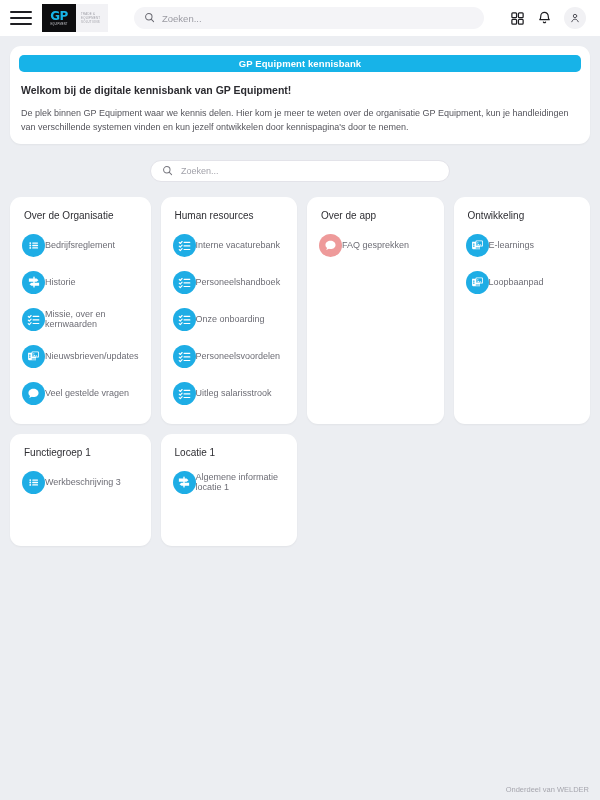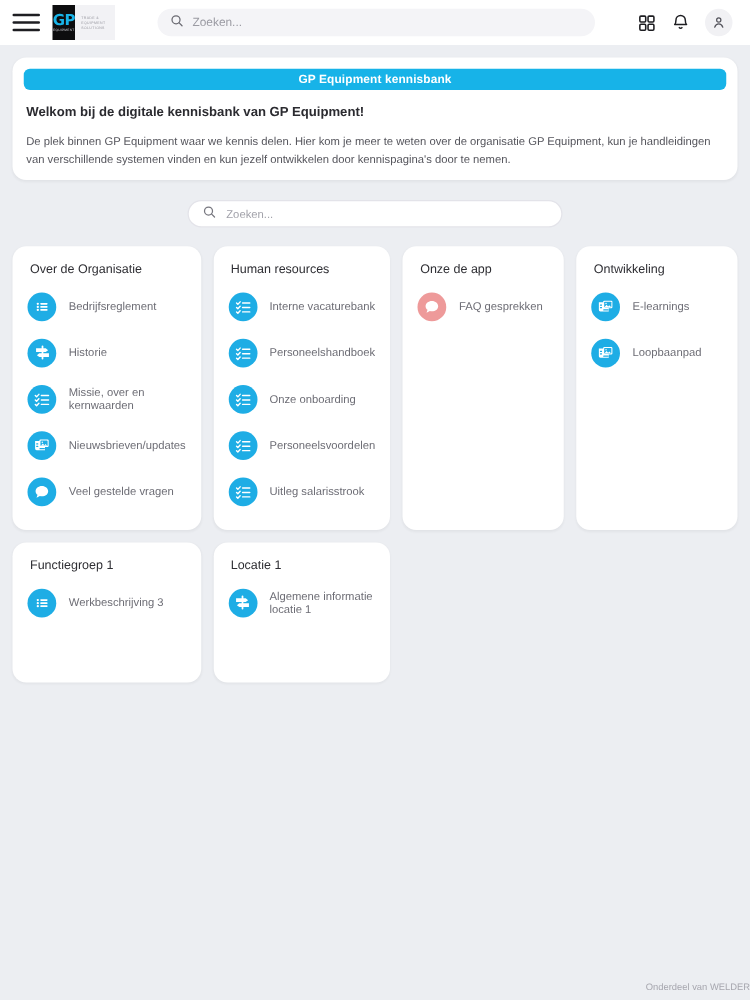--- a/index.html
+++ b/index.html
@@ -31,21 +31,21 @@
     flex: 0 0 auto;
   }
   .hamburger i { display:block; height: 2px; background:#1e1e22; border-radius: 1px; }
 
   .brand {
     display: flex; align-items: center;
     height: 28px;
     flex: 0 0 auto;
   }
   .brand-mark {
-    width: 18px; height: 28px;
+    width: 34px; height: 28px;
     background: #0d0d0f;
     display: flex; flex-direction: column;
     align-items: center; justify-content: center;
   }
   .brand-gp {
     font-size: 12px; font-weight: bold; color: #18b4e9;
     letter-spacing: -0.5px; line-height: 1;
     font-family: "DejaVu Sans", sans-serif;
   }
   .brand-sub {
@@ -152,42 +152,42 @@
     gap: 10px;
   }
   .lcard { padding: 11px 12px 12px 12px; }
   .lcard-title {
     font-size: 10px;
     color: #2e2e33;
     margin: 2px 0 6px 2px;
   }
   .llist { display: flex; flex-direction: column; }
   .litem {
-    display: flex; align-items: center; gap: 10px;
+    display: flex; align-items: center; 
     height: 37px;
     cursor: pointer;
   }
   .lbubble {
     width: 23px; height: 23px;
     border-radius: 50%;
     background: #1eadE5;
     display: flex; align-items: center; justify-content: center;
     flex: 0 0 auto;
   }
   .lbubble.salmon { background: #ee9a9a; }
   .ltext { font-size: 9px; color: #6d6d75; }
 
   
   .h-tall { min-height: 222px; }
   .h-mid  { min-height: 118px; }
   .h-short{ min-height: 112px; }
 
   .footer {
     position: absolute;
-    right: 0;
+    right: 11px;
     bottom: 6px;
     font-size: 7.5px;
     color: #a6a6ae;
   }
 </style>
 </head>
 <body>
 
 <div class="topbar">
 
@@ -395,21 +395,21 @@
         <line x1="11.2" y1="6.2" x2="21.8" y2="6.2"></line>
         <line x1="11.2" y1="12.8" x2="21.8" y2="12.8"></line>
         <line x1="11.2" y1="19.4" x2="21.8" y2="19.4"></line>
       </svg>
             </div>
             <div class="ltext">Uitleg salarisstrook</div>
           </div>
         </div>
       </div>
       <div class="card lcard h-mid">
-        <div class="lcard-title">Onze de app</div>
+        <div class="lcard-title">Over de app</div>
         <div class="llist">
           <div class="litem">
             <div class="lbubble salmon">
               <svg width="13" height="13" viewBox="0 0 24 24" fill="#ffffff">
         <path d="M12 3.2c5.2 0 9.3 3.4 9.3 7.7s-4.1 7.7-9.3 7.7c-1 0-2-.1-2.9-.4l-5 2.3 1.5-4.1C3.7 15 2.7 13 2.7 10.9 2.7 6.6 6.8 3.2 12 3.2z"></path>
       </svg>
             </div>
             <div class="ltext">FAQ gesprekken</div>
           </div>
         </div>

